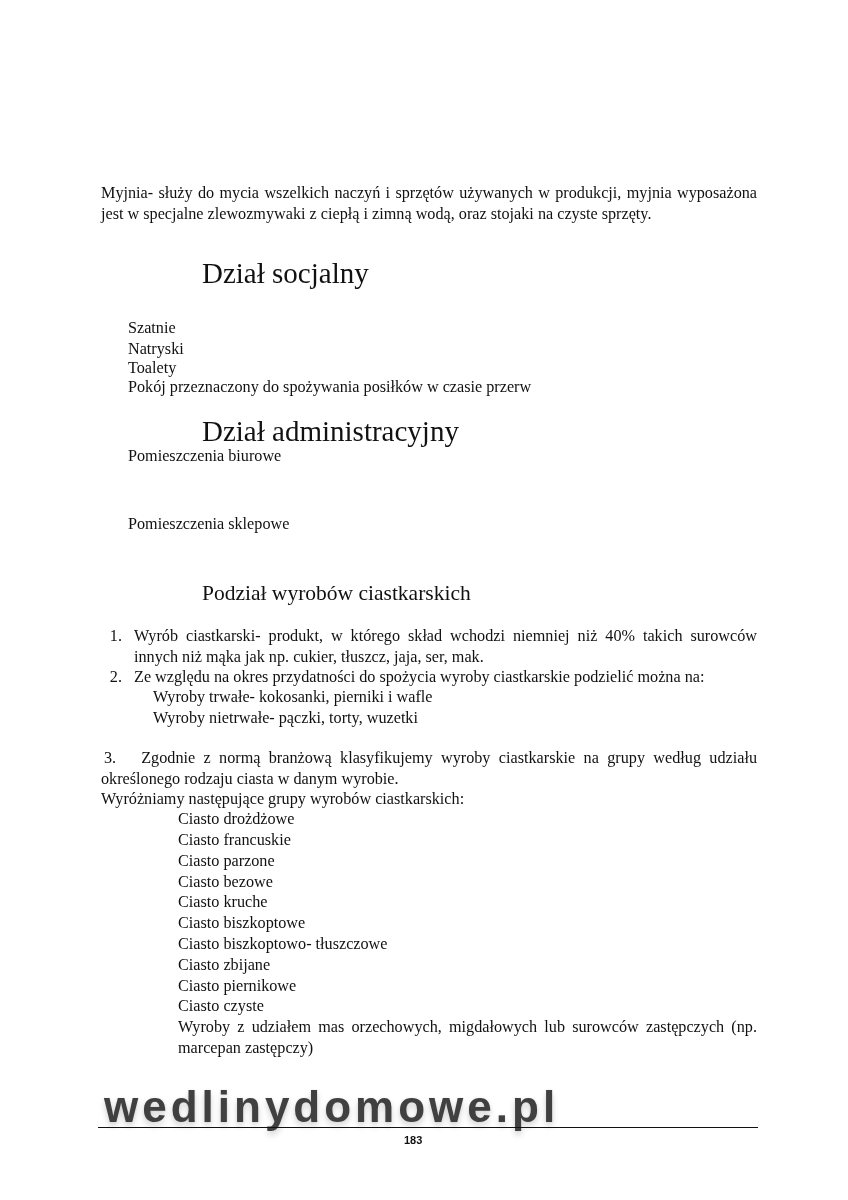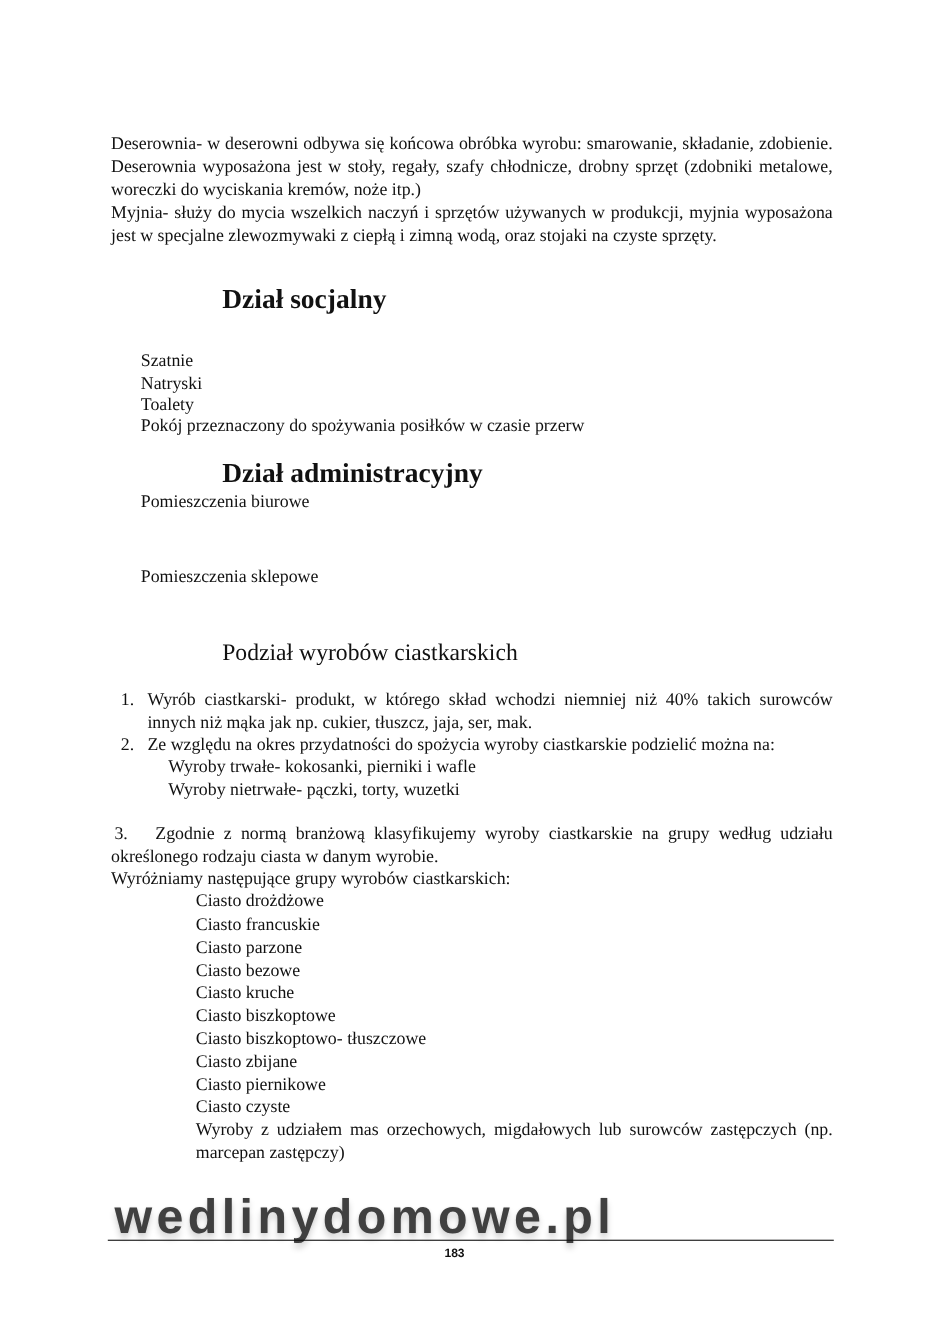--- a/index.html
+++ b/index.html
@@ -2,38 +2,37 @@
 <html><head>
 <meta charset="utf-8">
 <style>
   html, body { margin: 0; padding: 0; background: #ffffff; }
   body { width: 848px; height: 1200px; position: relative; overflow: hidden;
          font-family: "Liberation Serif", serif; color: #111; }
   .page { position: absolute; left: 0; top: 0; width: 848px; height: 1200px; }
   .abs { position: absolute; }
   .body-text { font-size: 16.2px; line-height: 21px; }
   .para { left: 101px; width: 656px; text-align: justify; text-align-last: left; }
-  .h-big { font-size: 25px; line-height: 30px; left: 202px; font-weight: bold; }
+  .h-big { font-size: 29px; line-height: 30px; left: 202px; }
   .h-mid { font-size: 21.5px; line-height: 26px; left: 202px; }
   .line { left: 128px; white-space: nowrap; }
   .list-num { width: 20px; text-align: right; }
   .group-item { left: 178px; white-space: nowrap; }
   .watermark { left: 104px; top: 1082px; font-family: "Liberation Sans", sans-serif;
                font-weight: bold; font-size: 44px; letter-spacing: 4px; color: #404040;
                text-shadow: 0 4px 6px rgba(0,0,0,0.18), 0 0 2px rgba(0,0,0,0.10); white-space: nowrap; }
   .rule { left: 98px; top: 1127px; width: 660px; height: 0; border-top: 1.4px solid #111; }
   .pagenum { left: 404px; top: 1134px; width: 40px; text-align: left;
              font-family: "Liberation Sans", sans-serif; font-weight: bold; font-size: 11px; }
 </style>
 </head>
 <body>
 
 <div class="page">
 
-  <div class="abs para body-text" style="top:120px;">Deserownia- w deserowni odbywa się końcowa obróbka wyrobu: smarowanie, składanie, zdobienie. Deserownia wyposażona jest w stoły, regały, szafy chłodnicze, drobny sprzęt (zdobniki metalowe, woreczki do wyciskania kremów, noże itp.)</div>
   <div class="abs para body-text" style="top:183px;">Myjnia- służy do mycia wszelkich naczyń i sprzętów używanych w produkcji, myjnia wyposażona jest w specjalne zlewozmywaki z ciepłą i zimną wodą, oraz stojaki na czyste sprzęty.</div>
 
   <div class="abs h-big" style="top:258px;">Dział socjalny</div>
   <div class="abs line body-text" style="top:318px;">Szatnie</div>
   <div class="abs line body-text" style="top:339px;">Natryski</div>
   <div class="abs line body-text" style="top:358px;">Toalety</div>
   <div class="abs line body-text" style="top:377px;">Pokój przeznaczony do spożywania posiłków w czasie przerw</div>
 
   <div class="abs h-big" style="top:416px;">Dział administracyjny</div>
   <div class="abs line body-text" style="top:446px;">Pomieszczenia biurowe</div>

